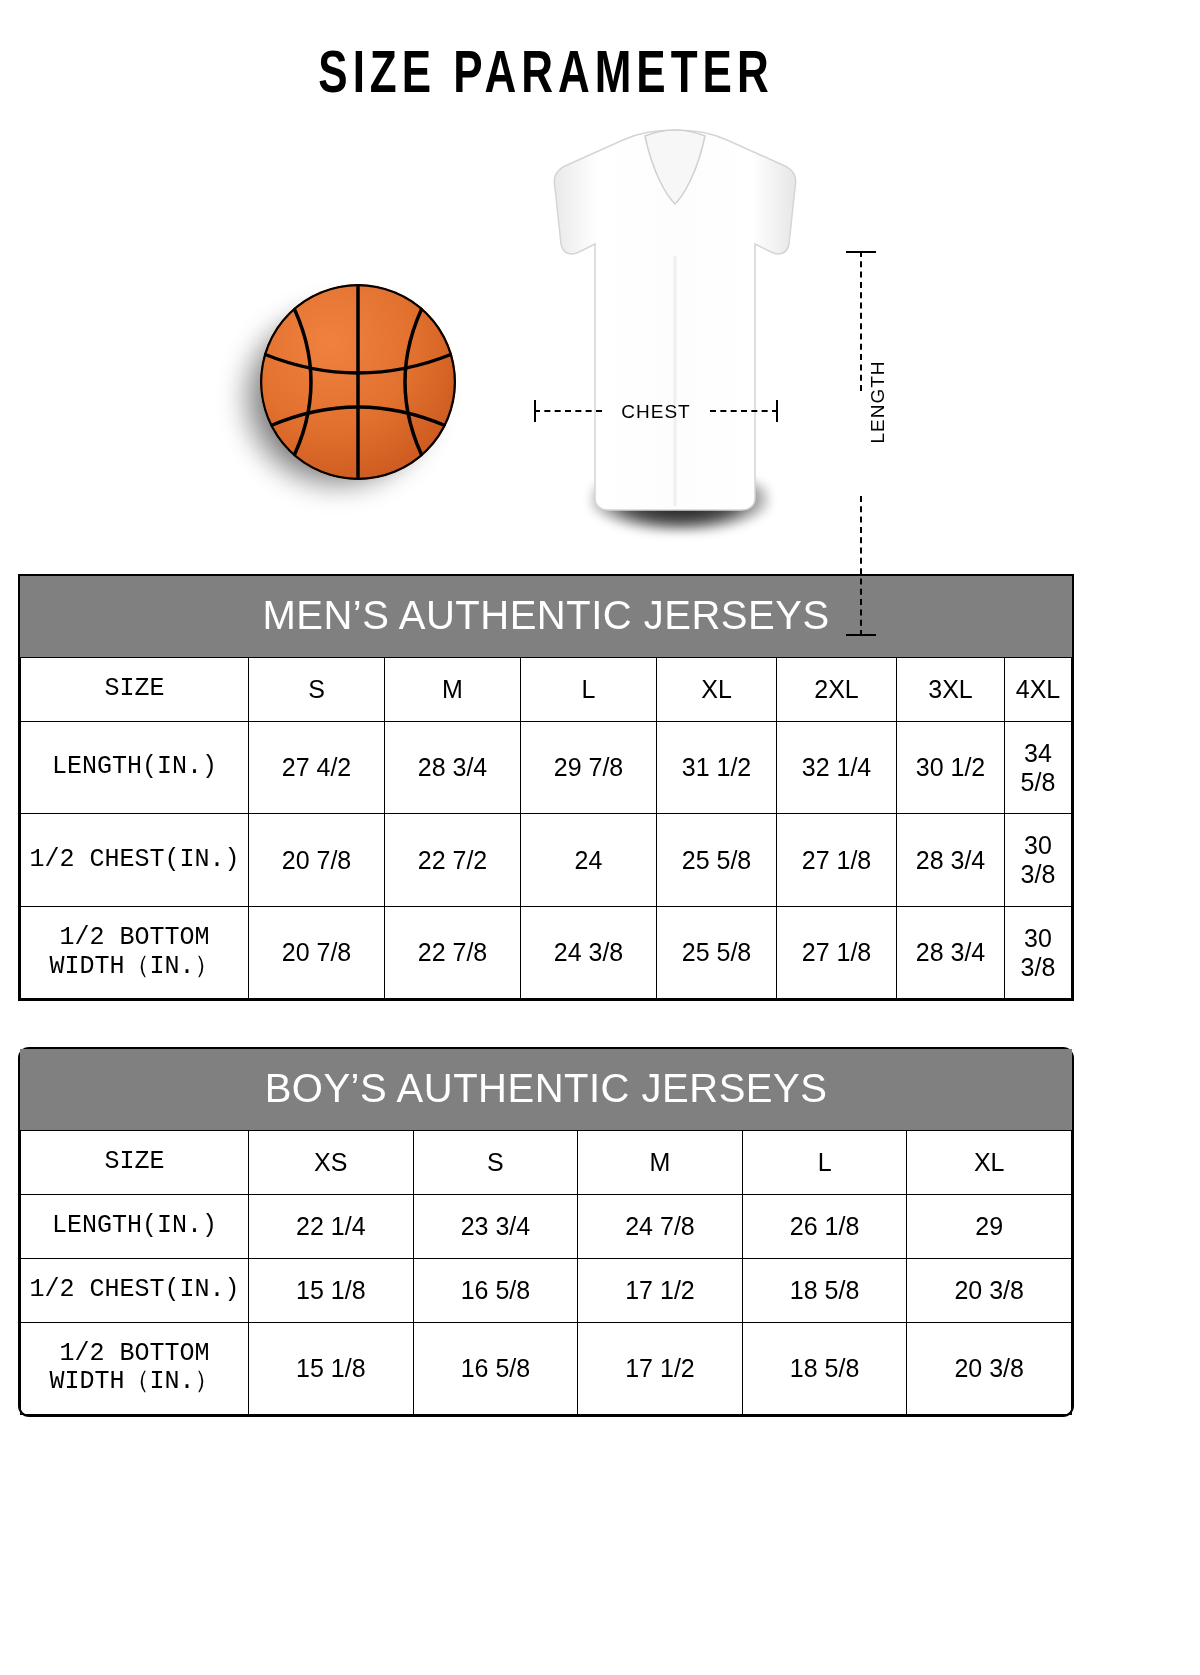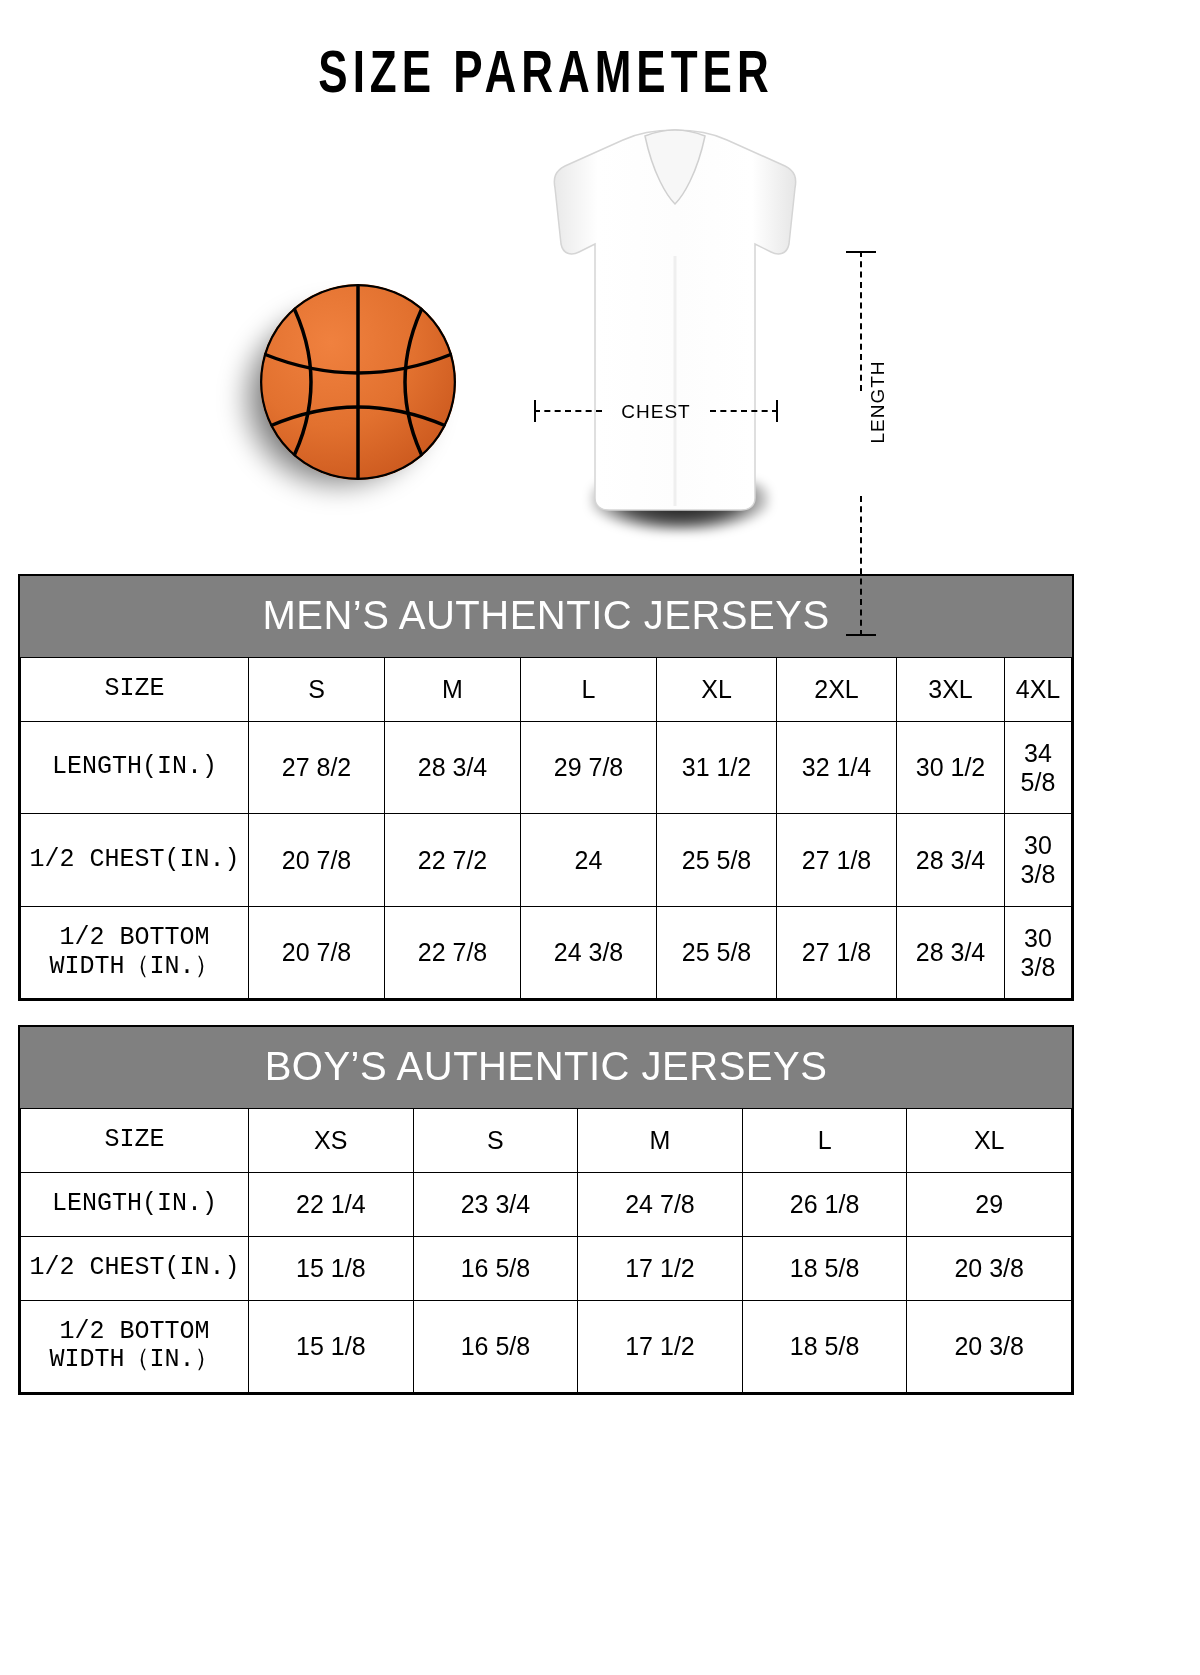--- a/index.html
+++ b/index.html
@@ -153,21 +153,21 @@
     transform: rotate(-90deg);
     transform-origin: center center;
   }
 
   
   .table-block {
     margin: 0 18px;
     border: 2px solid #000;
   }
   .table-block.men { margin-top: 8px; }
-  .table-block.boy { margin-top: 24px; }
+  .table-block.boy { margin-top: 46px; border-radius: 11px; }
 
   .tbl-header {
     background: #808080;
     color: #fff;
     text-align: center;
     font-size: 40px;
     padding: 17px 0 19px;
     letter-spacing: 0.5px;
   }
   table {
@@ -273,21 +273,21 @@
           <td>S</td>
           <td>M</td>
           <td>L</td>
           <td>XL</td>
           <td>2XL</td>
           <td>3XL</td>
           <td>4XL</td>
         </tr>
         <tr>
           <td class="rowhead">LENGTH(IN.)</td>
-          <td>27  8/2</td>
+          <td>27  4/2</td>
           <td>28  3/4</td>
           <td>29  7/8</td>
           <td>31  1/2</td>
           <td>32  1/4</td>
           <td>30  1/2</td>
           <td>34  5/8</td>
         </tr>
         <tr>
           <td class="rowhead">1/2 CHEST(IN.)</td>
           <td>20  7/8</td>

